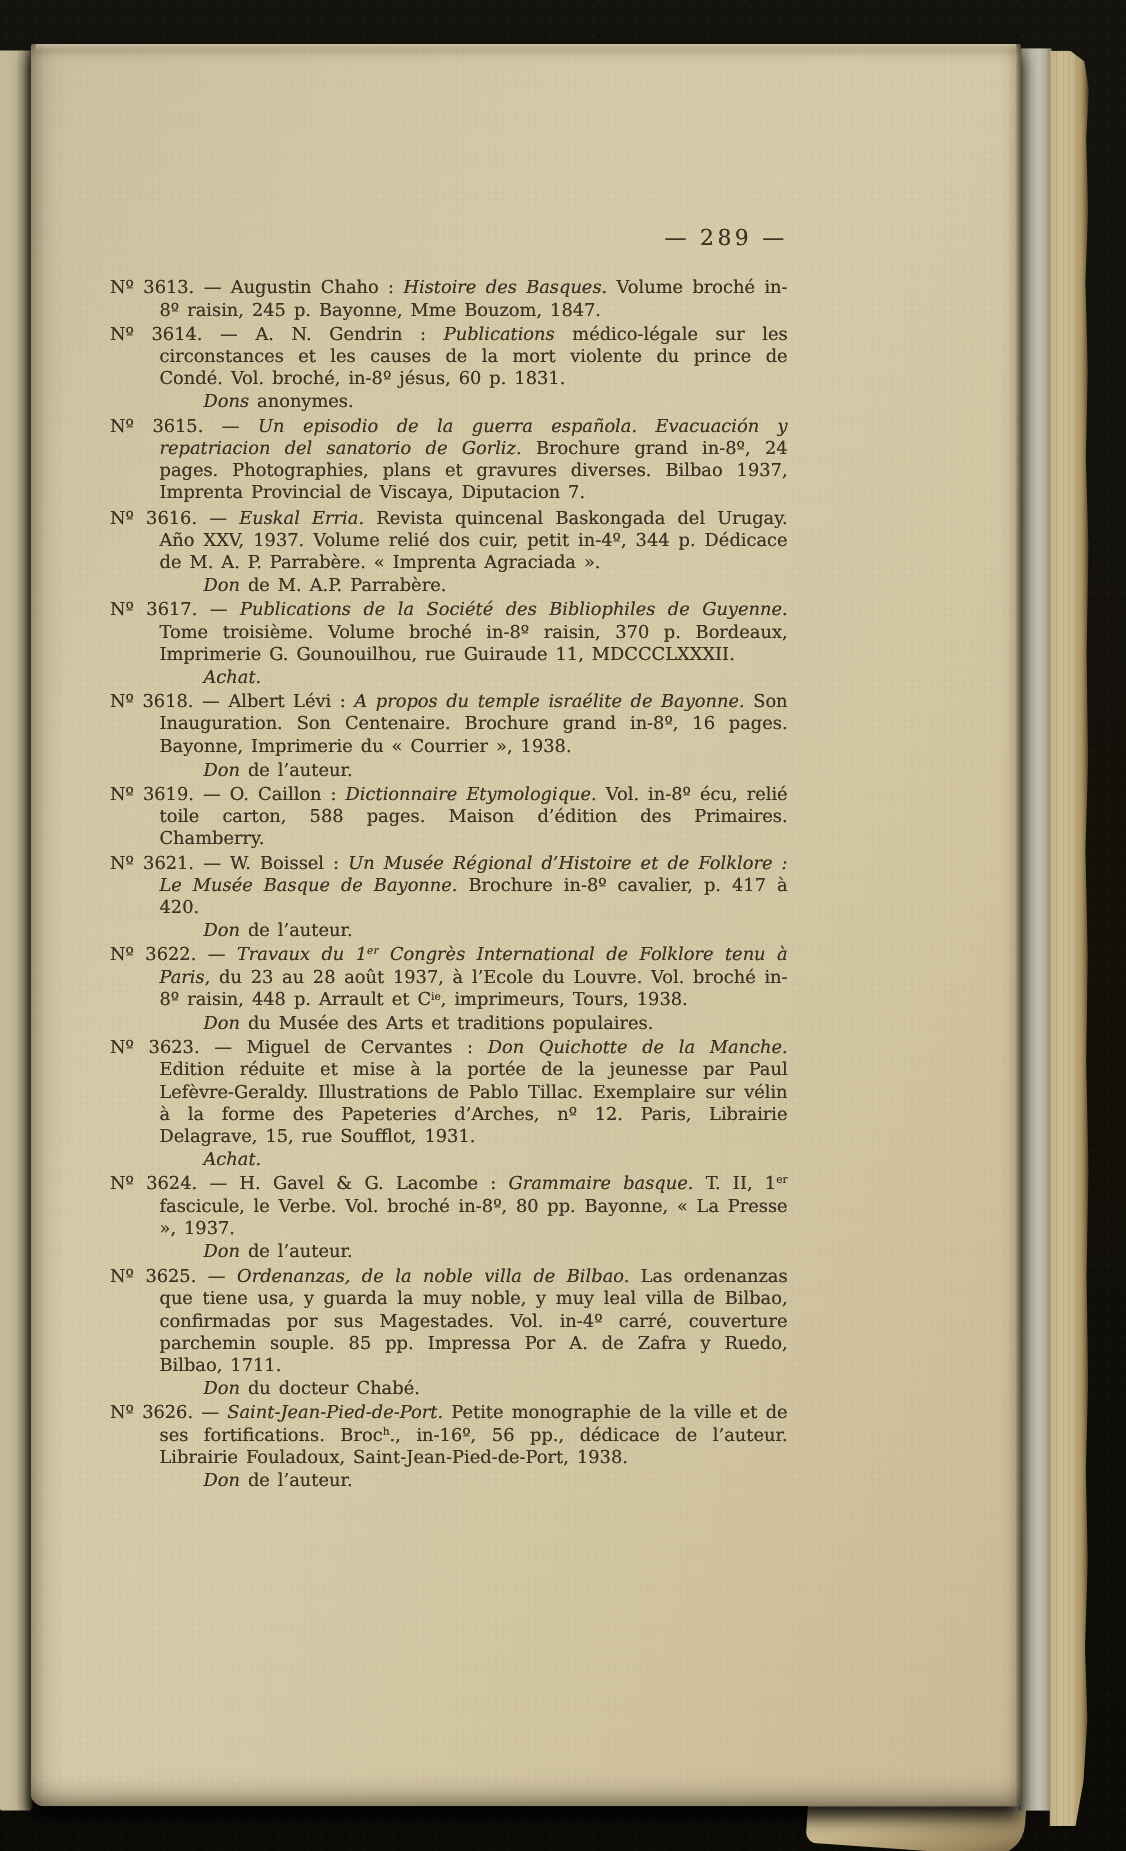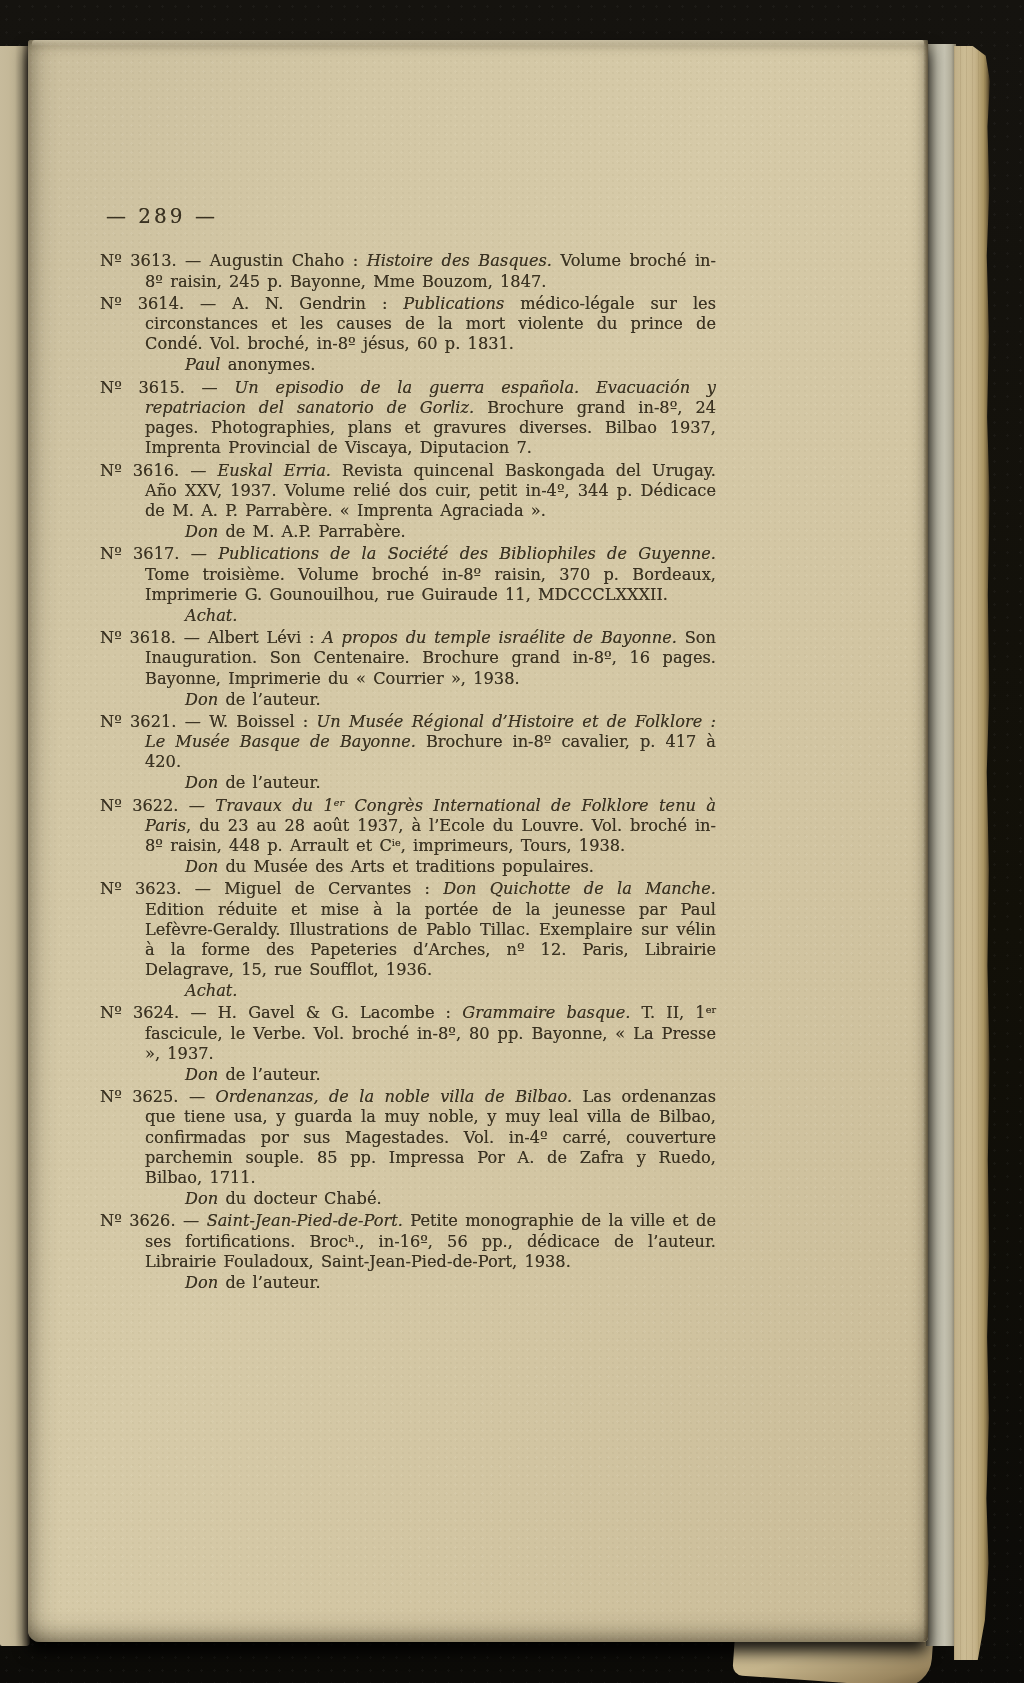--- a/index.html
+++ b/index.html
@@ -57,21 +57,21 @@
     background:linear-gradient(160deg,#d6c7a0 0%,#c7b68d 55%,#9b8760 85%,#6f5d3d 100%);
     transform:rotate(4deg);
     border-radius:6px 16px 30px 10px;
   }
   .textcol{
     position:absolute;left:72px;top:166px;width:616px;
     color:#3a3222;font-size:16.2px;line-height:20.3px;
     text-shadow:0 0 0.5px rgba(58,50,33,0.65);
   }
   .pageno{
-    text-align:left;font-size:20px;letter-spacing:3px;
+    text-align:right;font-size:20px;letter-spacing:3px;
     margin:0 0 25px 6px;font-weight:normal;
   }
   .entry{
     padding-left:45px;text-indent:-45px;text-align:justify;
     word-spacing:0.13em;margin:0 0 2px;
   }
   .entry .num{white-space:nowrap;}
   .prov{
     padding-left:40px;text-indent:0;text-align:left;
     margin:0.5px 0 2px;
@@ -91,41 +91,44 @@
   <div class="page">
     <div class="groove"></div>
     <div class="textcol">
       <div class="pageno">— 289 —</div>
       <div>
           <div class="entry">
     <span class="num">Nº 3613. — </span><span><span>Augustin Chaho : </span><span><i>Histoire des Basques.</i></span><span> Volume broché in-8º raisin, 245 p. Bayonne, Mme Bouzom, 1847.</span></span>
   </div>
           <div class="entry">
     <span class="num">Nº 3614. — </span><span><span>A. N. Gendrin : </span><span><i>Publications</i></span><span> médico-légale sur les circonstances et les causes de la mort violente du prince de Condé. Vol. broché, in-8º jésus, 60 p. 1831.</span></span>
-  <div class="prov"><span><i>Paul</i></span><span> anonymes.</span></div></div>
+  <div class="prov"><span><i>Dons</i></span><span> anonymes.</span></div></div>
           <div class="entry">
     <span class="num">Nº 3615. — </span><span><span><i>Un episodio de la guerra española. Evacuación y repatriacion del sanatorio de Gorliz.</i></span><span> Brochure grand in-8º, 24 pages. Photographies, plans et gravures diverses. Bilbao 1937, Imprenta Provincial de Viscaya, Diputacion 7.</span></span>
   </div>
           <div class="entry">
     <span class="num">Nº 3616. — </span><span><span><i>Euskal Erria.</i></span><span> Revista quincenal Baskongada del Urugay. Año XXV, 1937. Volume relié dos cuir, petit in-4º, 344 p. Dédicace de M. A. P. Parrabère. « Imprenta Agraciada ».</span></span>
   <div class="prov"><span><i>Don</i></span><span> de M. A.P. Parrabère.</span></div></div>
           <div class="entry">
     <span class="num">Nº 3617. — </span><span><span><i>Publications de la Société des Bibliophiles de Guyenne.</i></span><span> Tome troisième. Volume broché in-8º raisin, 370 p. Bordeaux, Imprimerie G. Gounouilhou, rue Guiraude 11, MDCCCLXXXII.</span></span>
   <div class="prov"><span><i>Achat.</i></span></div></div>
           <div class="entry">
     <span class="num">Nº 3618. — </span><span><span>Albert Lévi : </span><span><i>A propos du temple israélite de Bayonne.</i></span><span> Son Inauguration. Son Centenaire. Brochure grand in-8º, 16 pages. Bayonne, Imprimerie du « Courrier », 1938.</span></span>
   <div class="prov"><span><i>Don</i></span><span> de l’auteur.</span></div></div>
           <div class="entry">
+    <span class="num">Nº 3619. — </span><span><span>O. Caillon : </span><span><i>Dictionnaire Etymologique.</i></span><span> Vol. in-8º écu, relié toile carton, 588 pages. Maison d’édition des Primaires. Chamberry.</span></span>
+  </div>
+          <div class="entry">
     <span class="num">Nº 3621. — </span><span><span>W. Boissel : </span><span><i>Un Musée Régional d’Histoire et de Folklore : Le Musée Basque de Bayonne.</i></span><span> Brochure in-8º cavalier, p. 417 à 420.</span></span>
   <div class="prov"><span><i>Don</i></span><span> de l’auteur.</span></div></div>
           <div class="entry">
     <span class="num">Nº 3622. — </span><span><span><i>Travaux du 1</i></span><sup><i>er</i></sup><span><i> Congrès International de Folklore tenu à Paris</i></span><span>, du 23 au 28 août 1937, à l’Ecole du Louvre. Vol. broché in-8º raisin, 448 p. Arrault et C</span><sup>ie</sup><span>, imprimeurs, Tours, 1938.</span></span>
   <div class="prov"><span><i>Don</i></span><span> du Musée des Arts et traditions populaires.</span></div></div>
           <div class="entry">
-    <span class="num">Nº 3623. — </span><span><span>Miguel de Cervantes : </span><span><i>Don Quichotte de la Manche.</i></span><span> Edition réduite et mise à la portée de la jeunesse par Paul Lefèvre-Geraldy. Illustrations de Pablo Tillac. Exemplaire sur vélin à la forme des Papeteries d’Arches, nº 12. Paris, Librairie Delagrave, 15, rue Soufflot, 1936.</span></span>
+    <span class="num">Nº 3623. — </span><span><span>Miguel de Cervantes : </span><span><i>Don Quichotte de la Manche.</i></span><span> Edition réduite et mise à la portée de la jeunesse par Paul Lefèvre-Geraldy. Illustrations de Pablo Tillac. Exemplaire sur vélin à la forme des Papeteries d’Arches, nº 12. Paris, Librairie Delagrave, 15, rue Soufflot, 1931.</span></span>
   <div class="prov"><span><i>Achat.</i></span></div></div>
           <div class="entry">
     <span class="num">Nº 3624. — </span><span><span>H. Gavel &amp; G. Lacombe : </span><span><i>Grammaire basque.</i></span><span> T. II, 1</span><sup>er</sup><span> fascicule, le Verbe. Vol. broché in-8º, 80 pp. Bayonne, « La Presse », 1937.</span></span>
   <div class="prov"><span><i>Don</i></span><span> de l’auteur.</span></div></div>
           <div class="entry">
     <span class="num">Nº 3625. — </span><span><span><i>Ordenanzas, de la noble villa de Bilbao.</i></span><span> Las ordenanzas que tiene usa, y guarda la muy noble, y muy leal villa de Bilbao, confirmadas por sus Magestades. Vol. in-4º carré, couverture parchemin souple. 85 pp. Impressa Por A. de Zafra y Ruedo, Bilbao, 1711.</span></span>
   <div class="prov"><span><i>Don</i></span><span> du docteur Chabé.</span></div></div>
           <div class="entry">
     <span class="num">Nº 3626. — </span><span><span><i>Saint-Jean-Pied-de-Port.</i></span><span> Petite monographie de la ville et de ses fortifications. Broc</span><sup>h</sup><span>., in-16º, 56 pp., dédicace de l’auteur. Librairie Fouladoux, Saint-Jean-Pied-de-Port, 1938.</span></span>
   <div class="prov"><span><i>Don</i></span><span> de l’auteur.</span></div></div>

